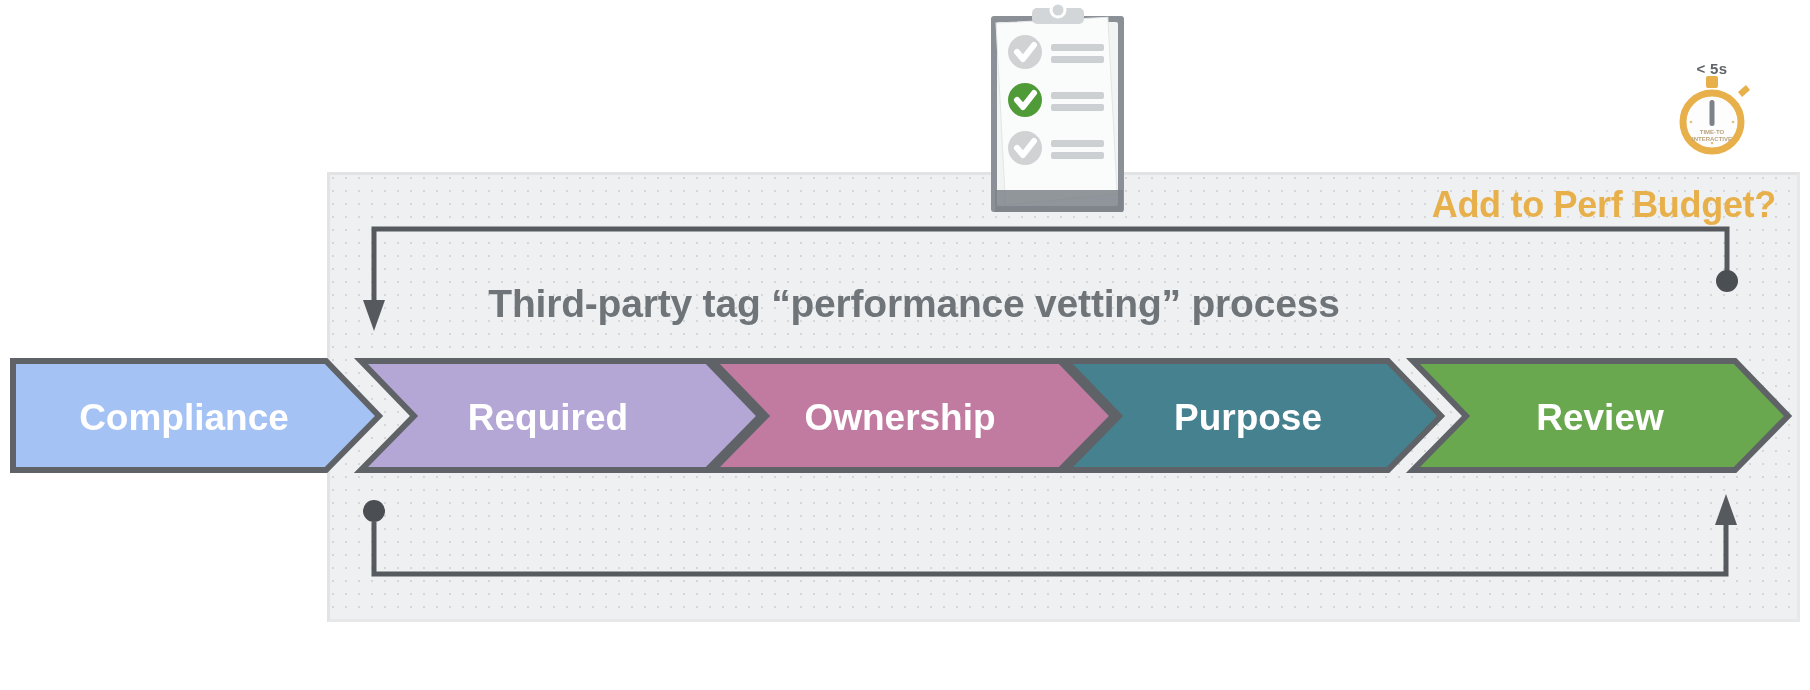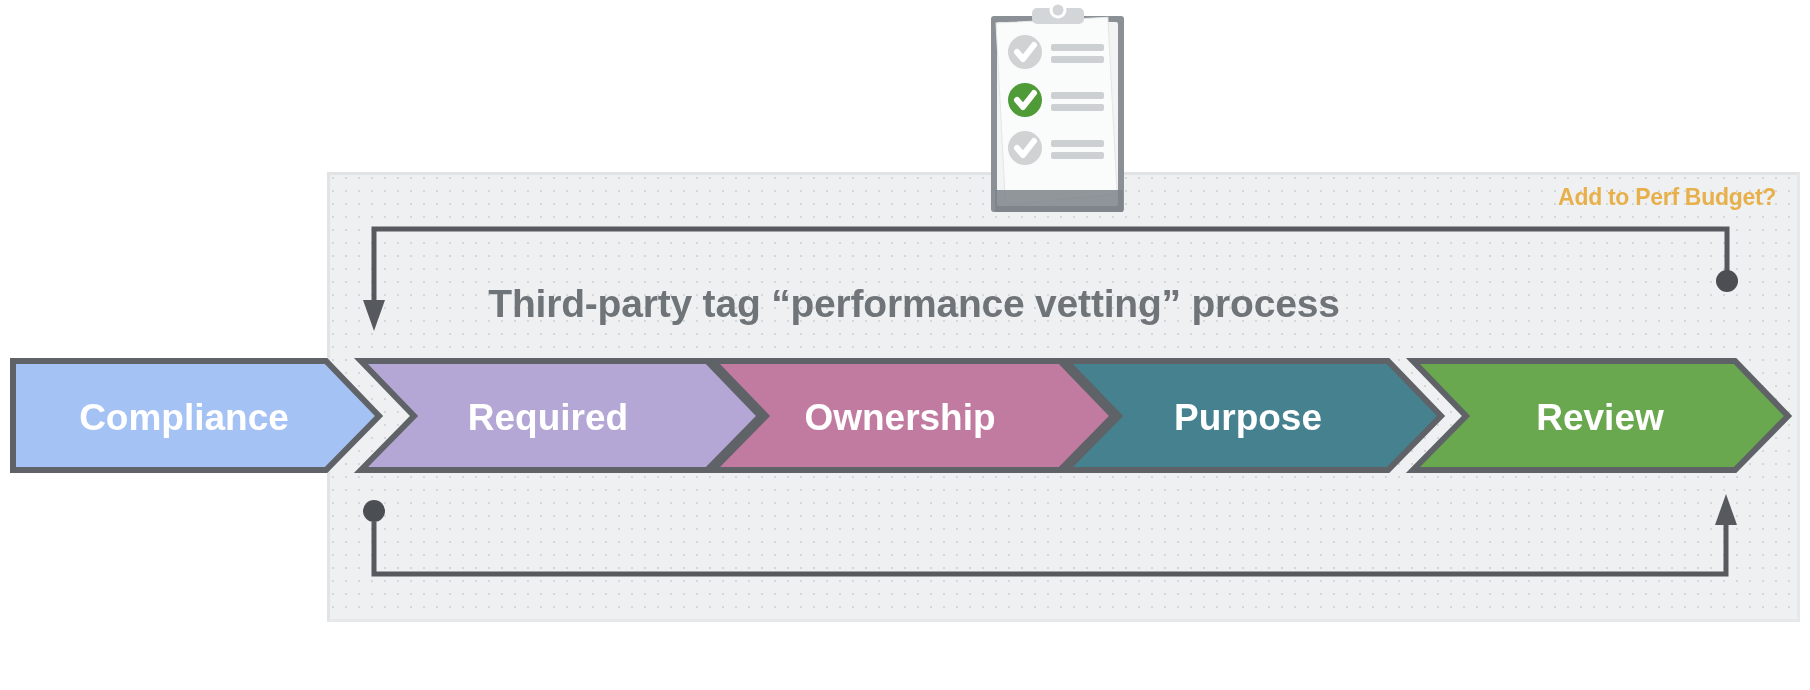--- a/index.html
+++ b/index.html
@@ -38,21 +38,21 @@
     border-right: 3px solid #e7e8ea;
     border-bottom: 3px solid #e7e8ea;
     box-sizing: border-box;
   }
 
   
   .panel-heading {
     position: absolute;
     right: 34px;
     top: 184px;
-    font-size: 23px;
+    font-size: 36px;
     font-weight: bold;
     color: #e8b04b;
     letter-spacing: -0.3px;
     white-space: nowrap;
     text-align: right;
   }
 
   .process-title {
     position: absolute;
     left: 0;
@@ -190,14 +190,36 @@
     <g>
       <circle cx="40" cy="146" r="17" fill="#d0d2d4"></circle>
       <path d="M32,146 L38,153 L49,139" fill="none" stroke="#ffffff" stroke-width="6" stroke-linecap="round" stroke-linejoin="round"></path>
       <rect x="66" y="138" width="53" height="7" rx="2" fill="#cdd0d2"></rect>
       <rect x="66" y="150" width="53" height="7" rx="2" fill="#cdd0d2"></rect>
     </g>
 
     <path d="M10,188 L138,188 L138,210 L10,210 Z" fill="#7e848a" opacity="0.85"></path>
   </svg>
 
+  <div class="stopwatch">
+    <div class="sw-label">&lt; 5s</div>
+    <svg viewBox="0 0 92 100" width="92" height="100">
+
+      <rect x="40" y="16" width="12" height="12" rx="2" fill="#e8b04b"></rect>
+
+      <path d="M72,32 l8,-7 l4,5 l-8,7 Z" fill="#e8b04b"></path>
+
+      <circle cx="46" cy="62" r="29" fill="none" stroke="#e8b04b" stroke-width="7"></circle>
+      <circle cx="46" cy="62" r="25" fill="#fdfdfd"></circle>
+
+      <circle cx="46" cy="41" r="1.3" fill="#e3c07d"></circle>
+      <circle cx="67" cy="62" r="1.3" fill="#e3c07d"></circle>
+      <circle cx="46" cy="83" r="1.3" fill="#e3c07d"></circle>
+      <circle cx="25" cy="62" r="1.3" fill="#e3c07d"></circle>
+
+      <rect x="43.5" y="40" width="5" height="26" rx="2.5" fill="#7c8287"></rect>
+
+      <text x="46" y="74" text-anchor="middle" font-family="Liberation Sans, sans-serif" font-size="6" font-weight="bold" fill="#b9a47e">TIME-TO</text>
+      <text x="46" y="81" text-anchor="middle" font-family="Liberation Sans, sans-serif" font-size="6" font-weight="bold" fill="#b9a47e">INTERACTIVE</text>
+    </svg>
+  </div>
 
 </div>
 
 </body></html>

